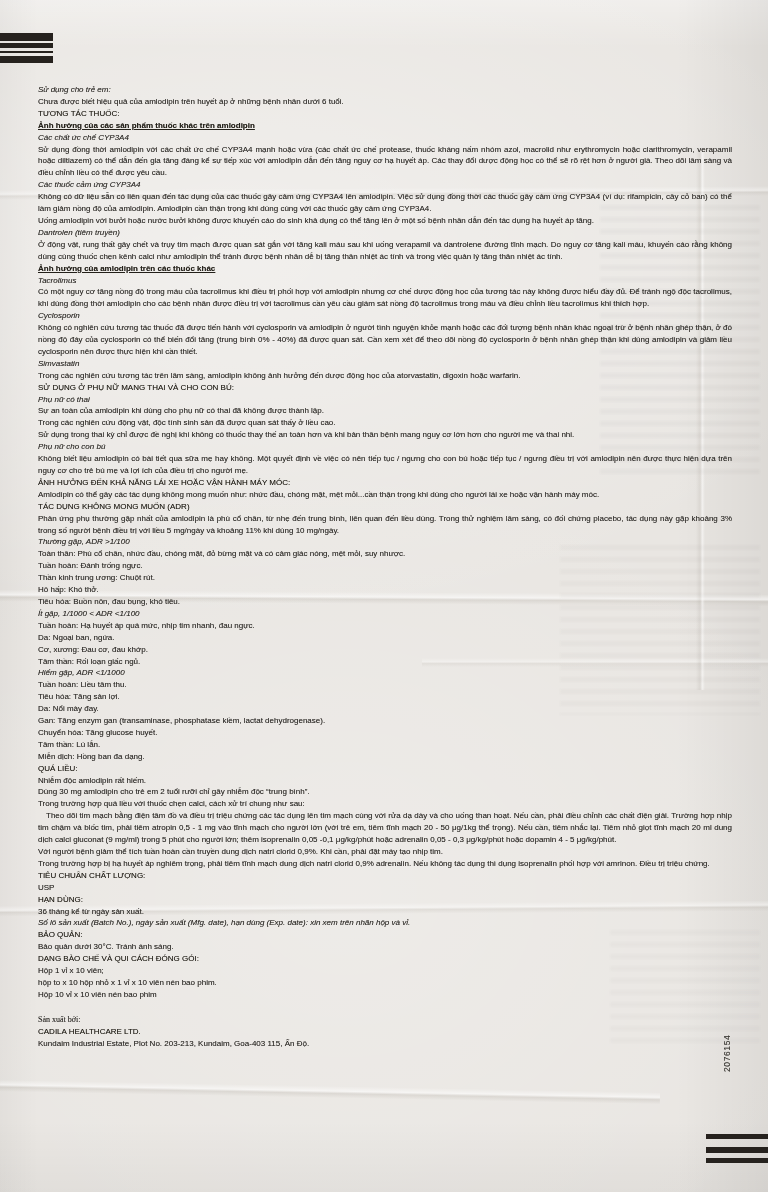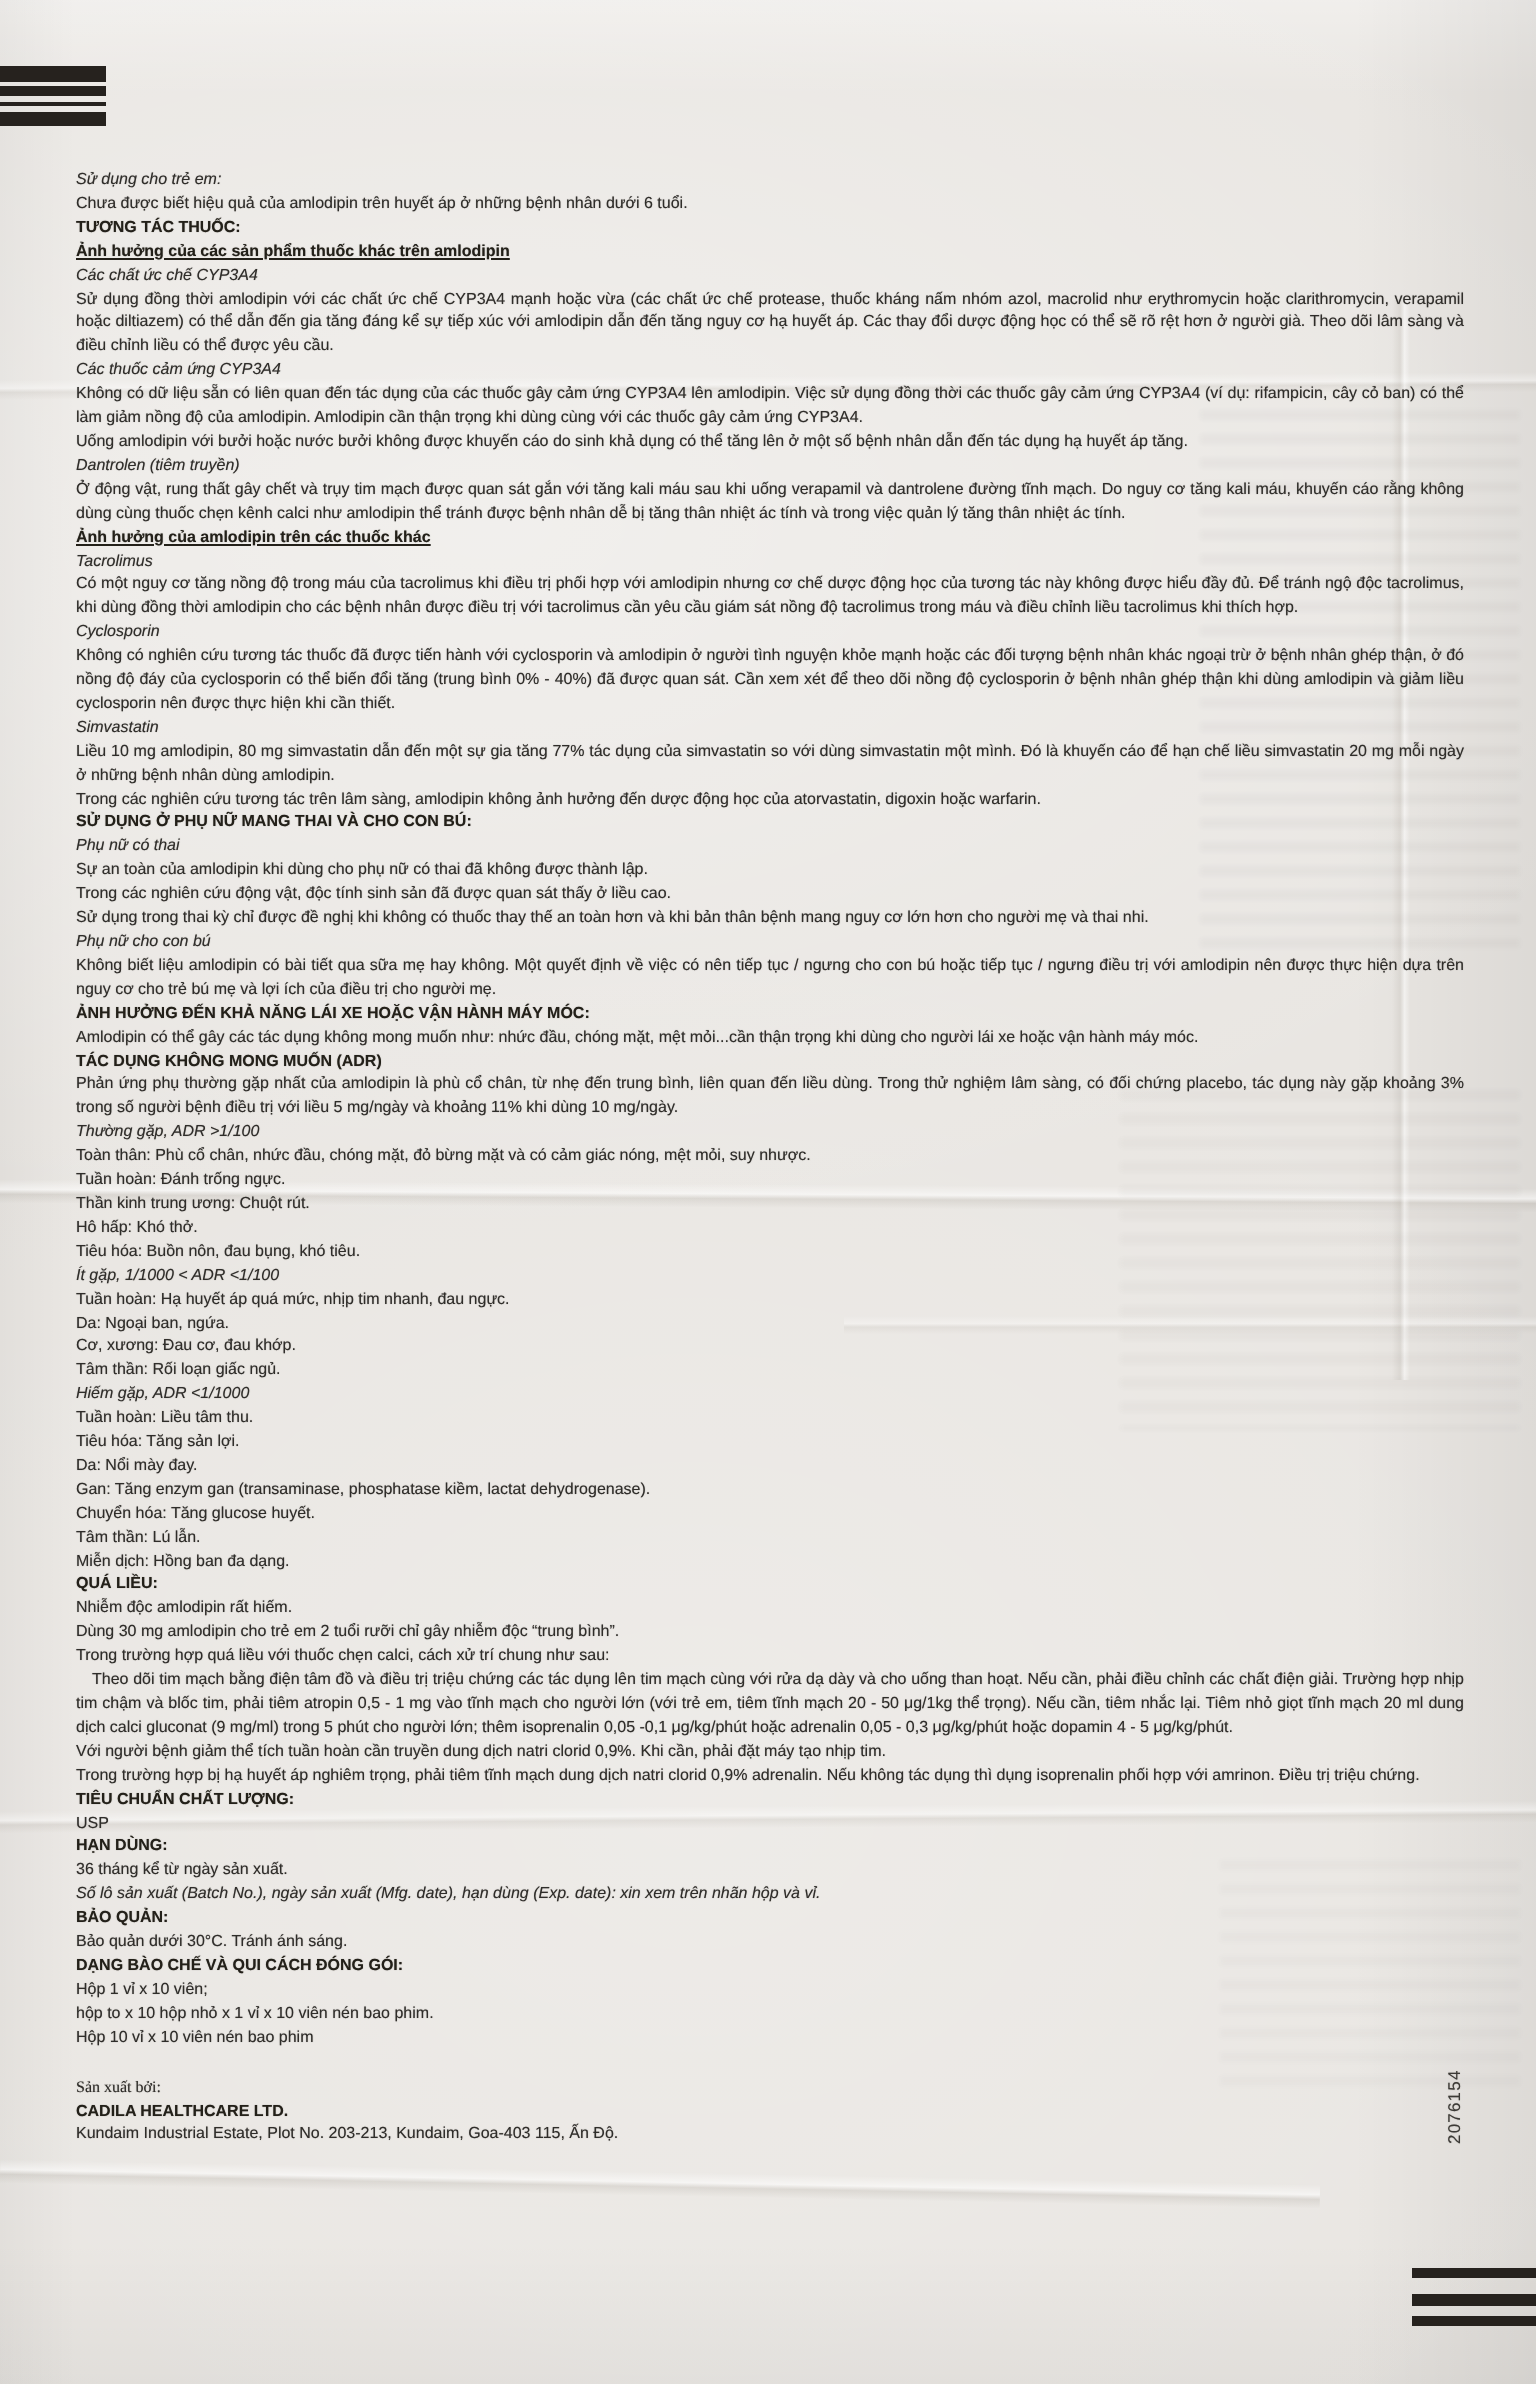--- a/index.html
+++ b/index.html
@@ -47,21 +47,21 @@
   .g2{left:560px;top:545px;width:200px;height:170px;opacity:.7;}
   .g3{left:610px;top:930px;width:150px;height:120px;opacity:.6;}
   
   .text-col{
     position:absolute;left:38px;top:84px;width:694px;
     font-size:8px;line-height:11.9px;color:#2f2d2a;
     text-shadow:0 0 0.5px rgba(70,66,60,0.55);
   }
   .ln{text-align:justify;}
   .b{font-weight:normal;}
-  .h{font-weight:bold;color:#232019;}
+  .h{font-weight:normal;color:#232019;}
   .hu{font-weight:bold;color:#232019;text-decoration:underline;text-underline-offset:1px;}
   .i{font-style:italic;}
   .gap-sm{margin-top:0;}
   .gap-lg{margin-top:13px;font-family:Liberation Serif, serif;}
   .ind{text-indent:8px;}
   
   .batch{
     position:absolute;left:722px;top:1020px;height:52px;
     writing-mode:vertical-rl;transform:rotate(180deg);
     font-size:8.5px;letter-spacing:0.6px;color:#3c3a36;
@@ -102,21 +102,20 @@
       <div class="ln b">Không có dữ liệu sẵn có liên quan đến tác dụng của các thuốc gây cảm ứng CYP3A4 lên amlodipin. Việc sử dụng đồng thời các thuốc gây cảm ứng CYP3A4 (ví dụ: rifampicin, cây cỏ ban) có thể làm giảm nồng độ của amlodipin. Amlodipin cần thận trọng khi dùng cùng với các thuốc gây cảm ứng CYP3A4.</div>
       <div class="ln b">Uống amlodipin với bưởi hoặc nước bưởi không được khuyến cáo do sinh khả dụng có thể tăng lên ở một số bệnh nhân dẫn đến tác dụng hạ huyết áp tăng.</div>
       <div class="ln i">Dantrolen (tiêm truyền)</div>
       <div class="ln b">Ở động vật, rung thất gây chết và trụy tim mạch được quan sát gắn với tăng kali máu sau khi uống verapamil và dantrolene đường tĩnh mạch. Do nguy cơ tăng kali máu, khuyến cáo rằng không dùng cùng thuốc chẹn kênh calci như amlodipin thể tránh được bệnh nhân dễ bị tăng thân nhiệt ác tính và trong việc quản lý tăng thân nhiệt ác tính.</div>
       <div class="ln hu">Ảnh hưởng của amlodipin trên các thuốc khác</div>
       <div class="ln i">Tacrolimus</div>
       <div class="ln b">Có một nguy cơ tăng nồng độ trong máu của tacrolimus khi điều trị phối hợp với amlodipin nhưng cơ chế dược động học của tương tác này không được hiểu đầy đủ. Để tránh ngộ độc tacrolimus, khi dùng đồng thời amlodipin cho các bệnh nhân được điều trị với tacrolimus cần yêu cầu giám sát nồng độ tacrolimus trong máu và điều chỉnh liều tacrolimus khi thích hợp.</div>
       <div class="ln i">Cyclosporin</div>
       <div class="ln b">Không có nghiên cứu tương tác thuốc đã được tiến hành với cyclosporin và amlodipin ở người tình nguyện khỏe mạnh hoặc các đối tượng bệnh nhân khác ngoại trừ ở bệnh nhân ghép thận, ở đó nồng độ đáy của cyclosporin có thể biến đổi tăng (trung bình 0% - 40%) đã được quan sát. Cần xem xét để theo dõi nồng độ cyclosporin ở bệnh nhân ghép thận khi dùng amlodipin và giảm liều cyclosporin nên được thực hiện khi cần thiết.</div>
       <div class="ln i">Simvastatin</div>
-      <div class="ln b">Liều 10 mg amlodipin, 80 mg simvastatin dẫn đến một sự gia tăng 77% tác dụng của simvastatin so với dùng simvastatin một mình. Đó là khuyến cáo để hạn chế liều simvastatin 20 mg mỗi ngày ở những bệnh nhân dùng amlodipin.</div>
       <div class="ln b">Trong các nghiên cứu tương tác trên lâm sàng, amlodipin không ảnh hưởng đến dược động học của atorvastatin, digoxin hoặc warfarin.</div>
       <div class="ln h">SỬ DỤNG Ở PHỤ NỮ MANG THAI VÀ CHO CON BÚ:</div>
       <div class="ln i">Phụ nữ có thai</div>
       <div class="ln b">Sự an toàn của amlodipin khi dùng cho phụ nữ có thai đã không được thành lập.</div>
       <div class="ln b">Trong các nghiên cứu động vật, độc tính sinh sản đã được quan sát thấy ở liều cao.</div>
       <div class="ln b">Sử dụng trong thai kỳ chỉ được đề nghị khi không có thuốc thay thế an toàn hơn và khi bản thân bệnh mang nguy cơ lớn hơn cho người mẹ và thai nhi.</div>
       <div class="ln i">Phụ nữ cho con bú</div>
       <div class="ln b">Không biết liệu amlodipin có bài tiết qua sữa mẹ hay không. Một quyết định về việc có nên tiếp tục / ngưng cho con bú hoặc tiếp tục / ngưng điều trị với amlodipin nên được thực hiện dựa trên nguy cơ cho trẻ bú mẹ và lợi ích của điều trị cho người mẹ.</div>
       <div class="ln h">ẢNH HƯỞNG ĐẾN KHẢ NĂNG LÁI XE HOẶC VẬN HÀNH MÁY MÓC:</div>
       <div class="ln b">Amlodipin có thể gây các tác dụng không mong muốn như: nhức đầu, chóng mặt, mệt mỏi...cần thận trọng khi dùng cho người lái xe hoặc vận hành máy móc.</div>

